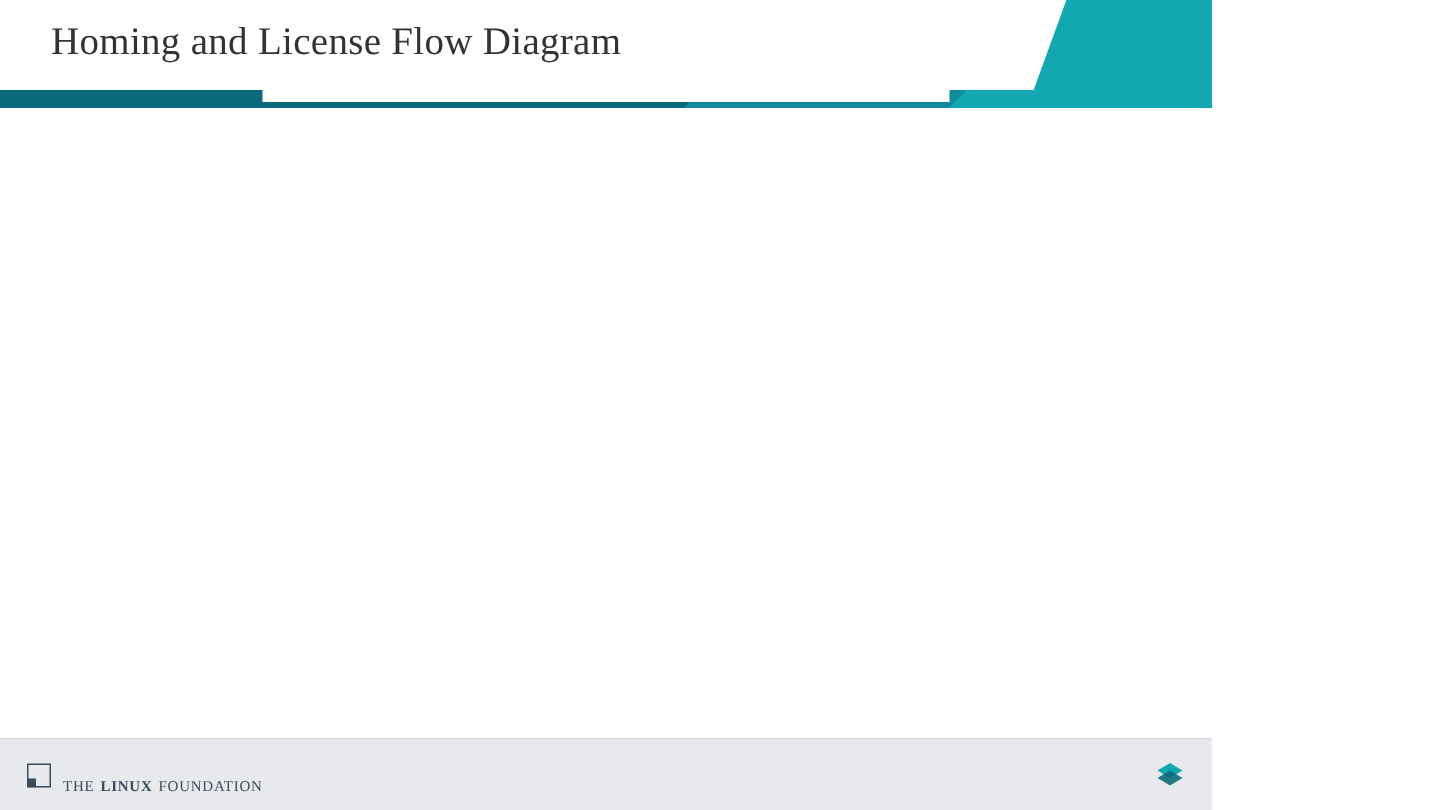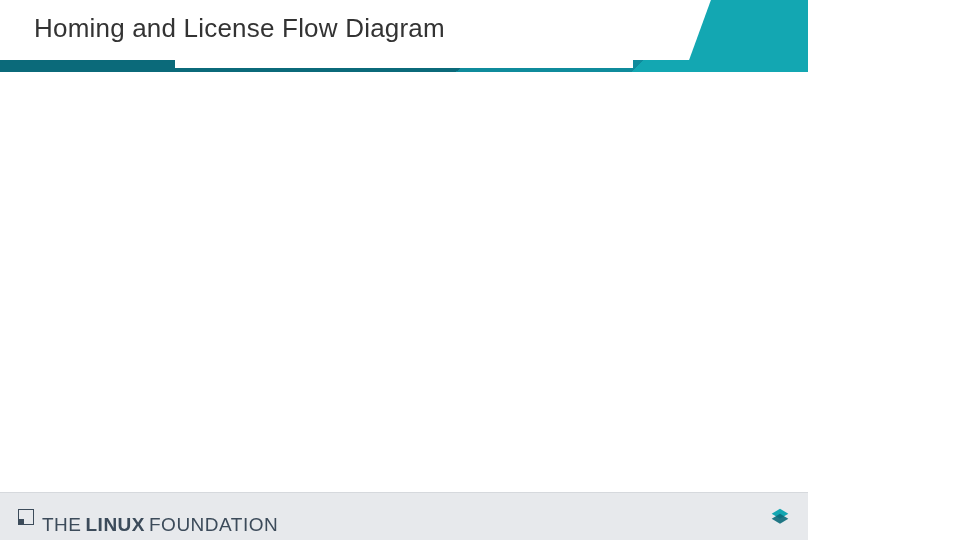--- a/index.html
+++ b/index.html
@@ -5,21 +5,21 @@
   :root{
     --teal-dark:#0b6a7a;
     --teal-mid:#0f8b9c;
     --teal-light:#13a7b2;
     --slate:#3c4b5a;
     --lightgray:#e7e9ec;
     --text:#2b2b2b;
   }
   *{box-sizing:border-box;}
   html,body{margin:0;padding:0;width:960px;height:540px;overflow:hidden;background:#ffffff;font-family:Arial,Helvetica,sans-serif;}
-  .slide{position:relative;width:808px;height:540px;}
+  .slide{position:relative;width:808px;height:540px;font-family:Liberation Serif, serif;}
   .title-bar{
     position:absolute;top:0;left:0;right:0;height:72px;
   }
   .title-bg{
     position:absolute;inset:0;
     background:
       linear-gradient(135deg,var(--teal-dark) 0 60%,var(--teal-mid) 60% 80%,var(--teal-light) 80% 100%);
   }
   .title-underbar{
     position:absolute;left:175px;right:175px;top:56px;height:12px;background:#ffffff;
@@ -36,21 +36,21 @@
     position:absolute;top:72px;left:0;right:0;bottom:48px;background:#fff;
   }
   .footer-bar{
     position:absolute;left:0;right:0;bottom:0;height:48px;background:var(--lightgray);
     border-top:1px solid #d6d9dd;
     display:flex;align-items:center;justify-content:space-between;
     padding:0 18px;
   }
   .logo-left{display:flex;align-items:center;gap:8px;}
   .lf-icon{width:16px;height:16px;}
-  .lf-text{font-size:19px;letter-spacing:0.5px;color:var(--slate);display:flex;align-items:baseline;gap:4px;}
+  .lf-text{font-size:10px;letter-spacing:0.5px;color:var(--slate);display:flex;align-items:baseline;gap:4px;}
   .lf-the{font-weight:400;}
   .lf-linux{font-weight:800;margin-top:16px;}
   .lf-foundation{font-weight:300;}
   .logo-right{display:flex;align-items:center;gap:8px;}
   .onap-icon{width:20px;height:20px;}
   .onap-text{display:flex;flex-direction:column;line-height:1;}
   .onap-main{font-size:17px;font-weight:800;color:var(--slate);letter-spacing:1px;}
   .onap-tag{font-size:5px;color:#7e8a97;letter-spacing:0.3px;}
 </style>
 </head>

